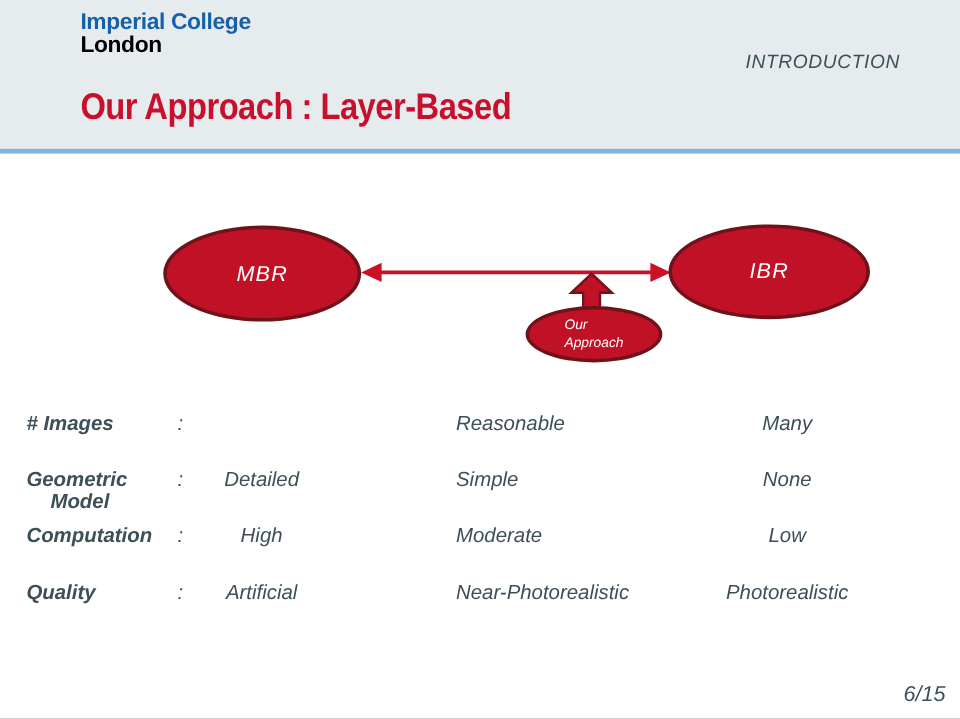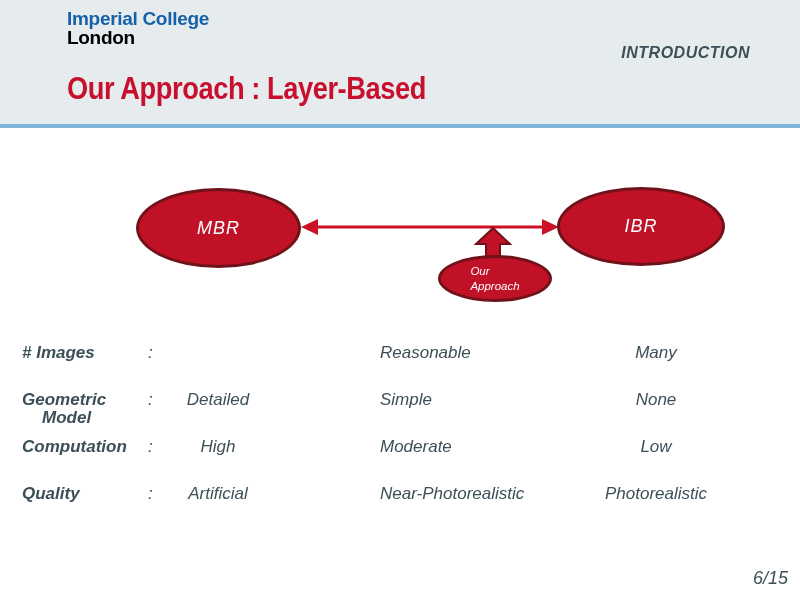--- a/index.html
+++ b/index.html
@@ -8,21 +8,21 @@
     overflow:hidden;font-family:"Liberation Sans",sans-serif;
   }
   
   .header-band{position:absolute;left:0;top:0;width:800px;height:124px;background:#E6ECEE;}
   .header-divider{position:absolute;left:0;top:124px;width:800px;height:4px;background:#80B3DC;}
   .logo{position:absolute;left:67px;top:9px;font-weight:bold;font-size:19px;line-height:19px;letter-spacing:-0.3px;}
   .logo .l1{color:#1560A8;}
   .logo .l2{color:#000000;}
   .section-label{
     position:absolute;left:540px;top:44px;width:210px;text-align:right;
-    color:#3D4F57;font-size:16px;font-weight:bold;font-style:italic;letter-spacing:0.5px;
+    color:#3D4F57;font-size:16px;font-weight:normal;font-style:italic;letter-spacing:0.5px;
   }
   .slide-title{
     position:absolute;left:67px;top:71px;
     color:#C8102E;font-size:31px;font-weight:bold;letter-spacing:-0.5px;
     transform:scaleX(0.88);transform-origin:left center;white-space:nowrap;
   }
   
   .diagram{position:absolute;left:0;top:0;width:800px;height:330px;}
   .arrow-layer{position:absolute;left:0;top:0;width:800px;height:330px;z-index:1;}
   .ellipse{

